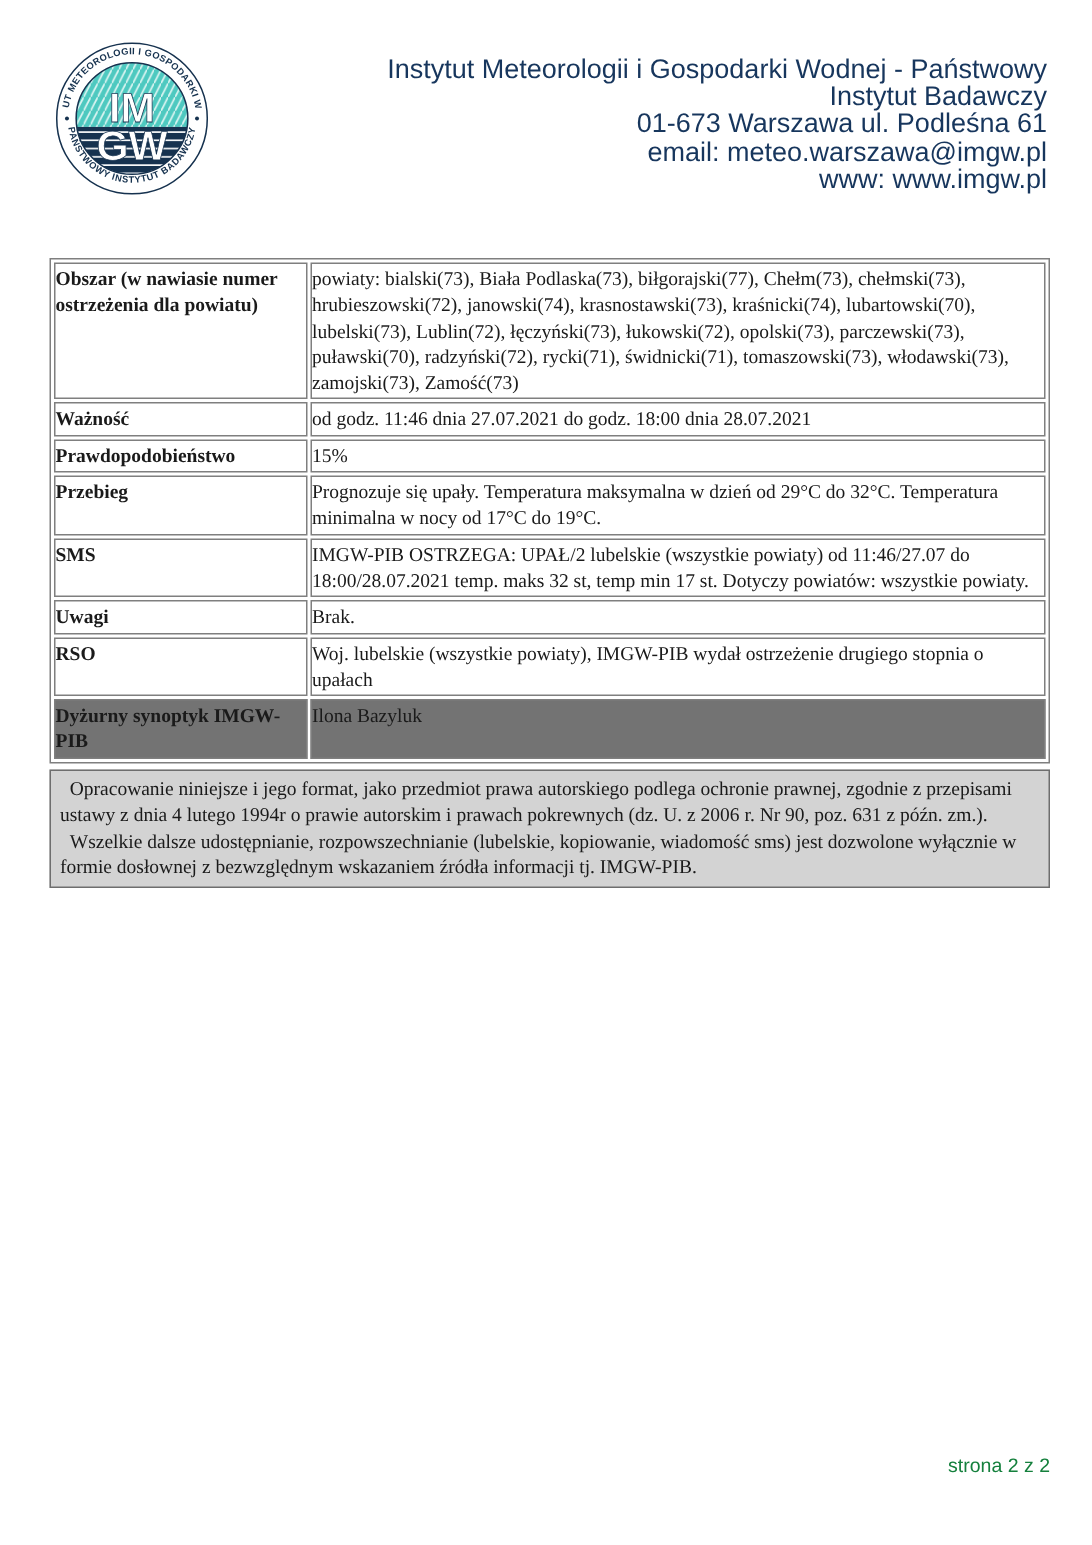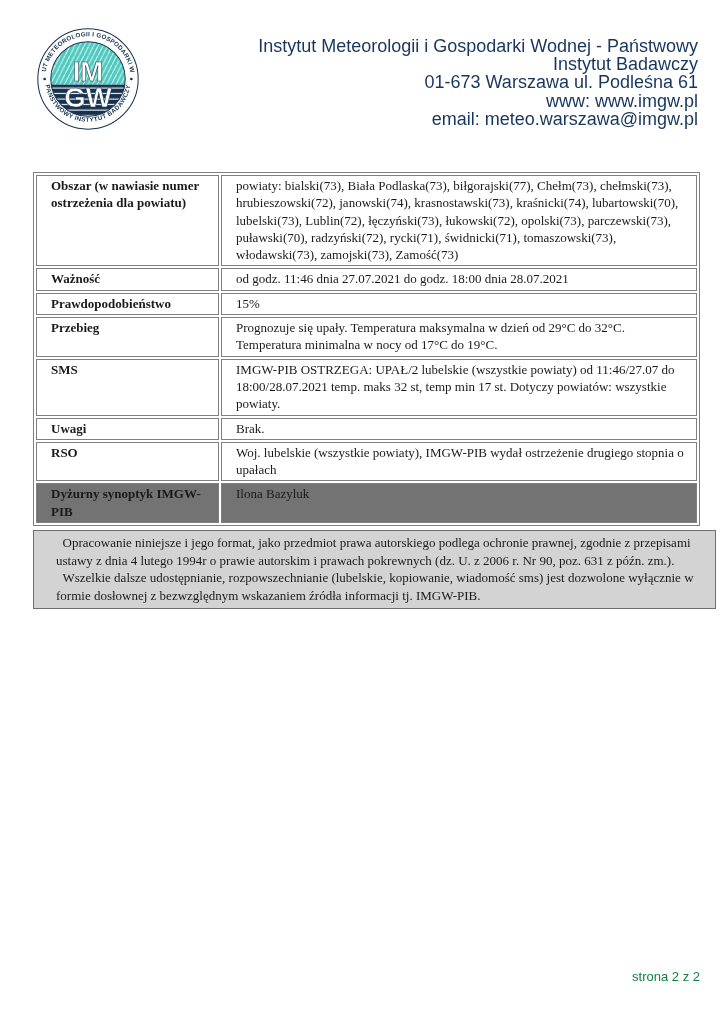--- a/index.html
+++ b/index.html
@@ -44,34 +44,34 @@
   table.warning {
     width: 667px;
     border-collapse: separate;
     border-spacing: 2px;
     border: 1px solid #7f7f7f;
     background: #ffffff;
   }
   table.warning td {
     border: 1px solid #7f7f7f;
     vertical-align: top;
-    padding: 1px 4px 2px 14px;
+    padding: 1px 4px 2px 0;
     font-size: 13px;
     line-height: 17.3px;
   }
   td.label-cell { width: 163px; font-weight: bold; }
   tr.highlight td { background: #737373; }
 
   
   .notice {
     margin-top: 4px;
     width: 653px;
     border: 1px solid #6e6e6e;
     background: #d3d3d3;
-    padding: 3px 6px 4px 22px;
+    padding: 3px 6px 4px 6px;
     font-size: 13px;
     line-height: 17.5px;
   }
   .notice p {
     margin: 0;
     white-space: pre-wrap;
   }
 
   
   .footer {
@@ -120,22 +120,22 @@
         <textPath href="#arcBottom" startOffset="50%" text-anchor="middle">PAŃSTWOWY INSTYTUT BADAWCZY</textPath>
       </text>
       <text x="50" y="52" text-anchor="middle" font-family="Liberation Sans, sans-serif" font-size="27" font-weight="bold" fill="#ffffff" stroke="#16324f" stroke-width="0.5">IM</text>
       <text x="50" y="77" text-anchor="middle" font-family="Liberation Sans, sans-serif" font-size="27" font-weight="bold" fill="#ffffff" stroke="#16324f" stroke-width="0.5">GW</text>
     </svg>
   </div>
 
   <div class="header-text">
     <div>Instytut Meteorologii i Gospodarki Wodnej - Państwowy Instytut Badawczy</div>
     <div>01-673 Warszawa ul. Podleśna 61</div>
+    <div>email: meteo.warszawa@imgw.pl</div>
     <div>www: www.imgw.pl</div>
-    <div>email: meteo.warszawa@imgw.pl</div>
   </div>
 
   <div class="content">
 
     <table class="warning">
       <tbody>
         <tr>
           <td class="label-cell">Obszar (w nawiasie numer ostrzeżenia dla powiatu)</td>
           <td>powiaty: bialski(73), Biała Podlaska(73), biłgorajski(77), Chełm(73), chełmski(73), hrubieszowski(72), janowski(74), krasnostawski(73), kraśnicki(74), lubartowski(70), lubelski(73), Lublin(72), łęczyński(73), łukowski(72), opolski(73), parczewski(73), puławski(70), radzyński(72), rycki(71), świdnicki(71), tomaszowski(73), włodawski(73), zamojski(73), Zamość(73)</td>
         </tr>

